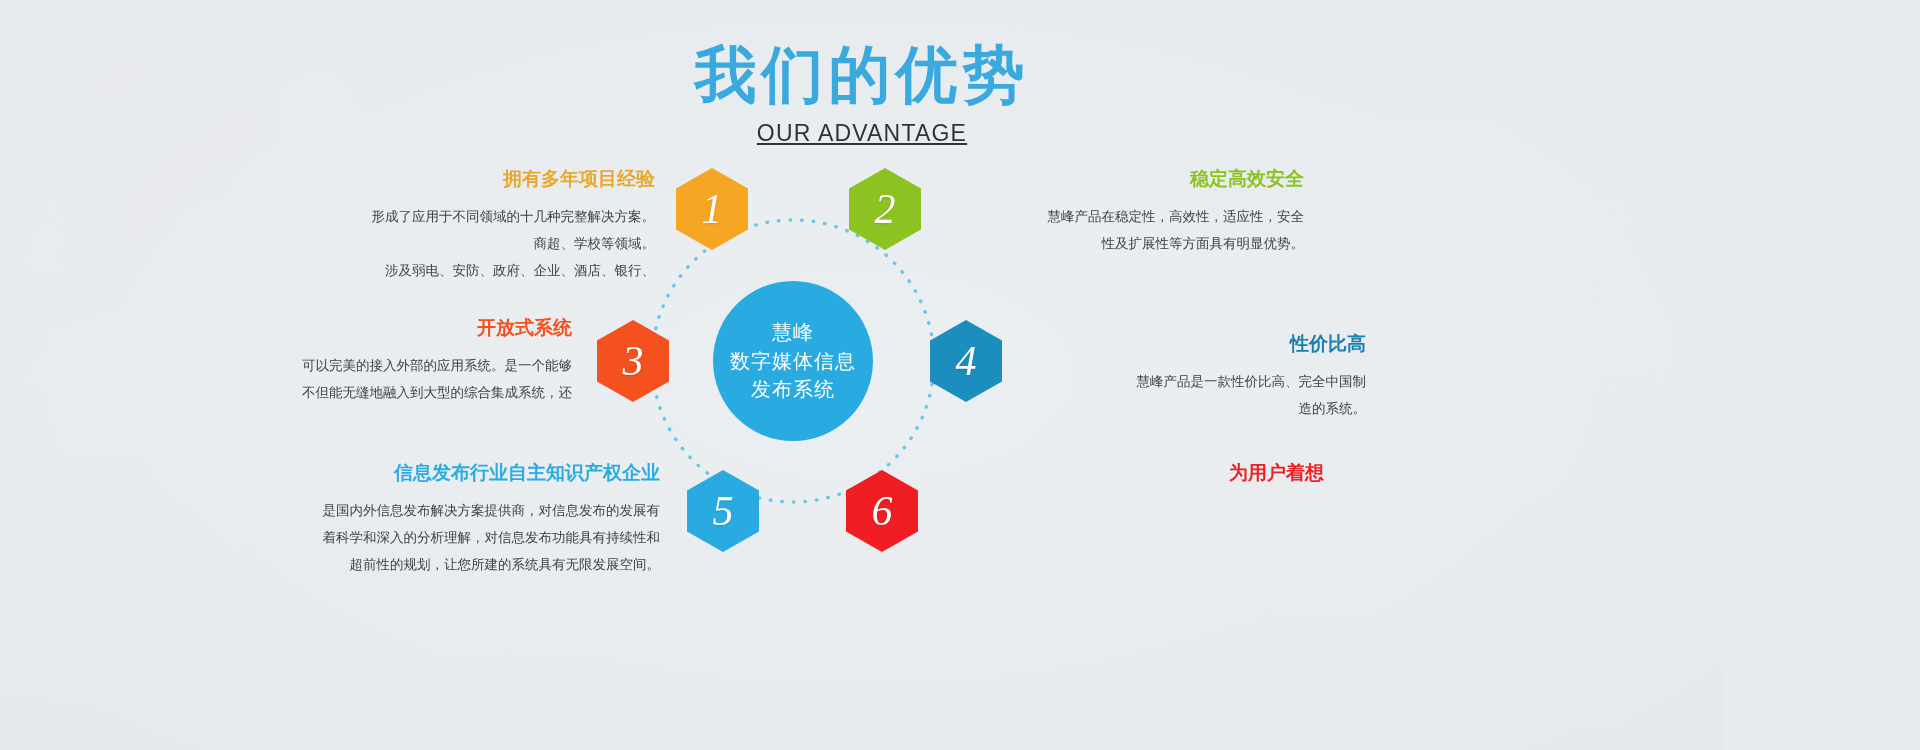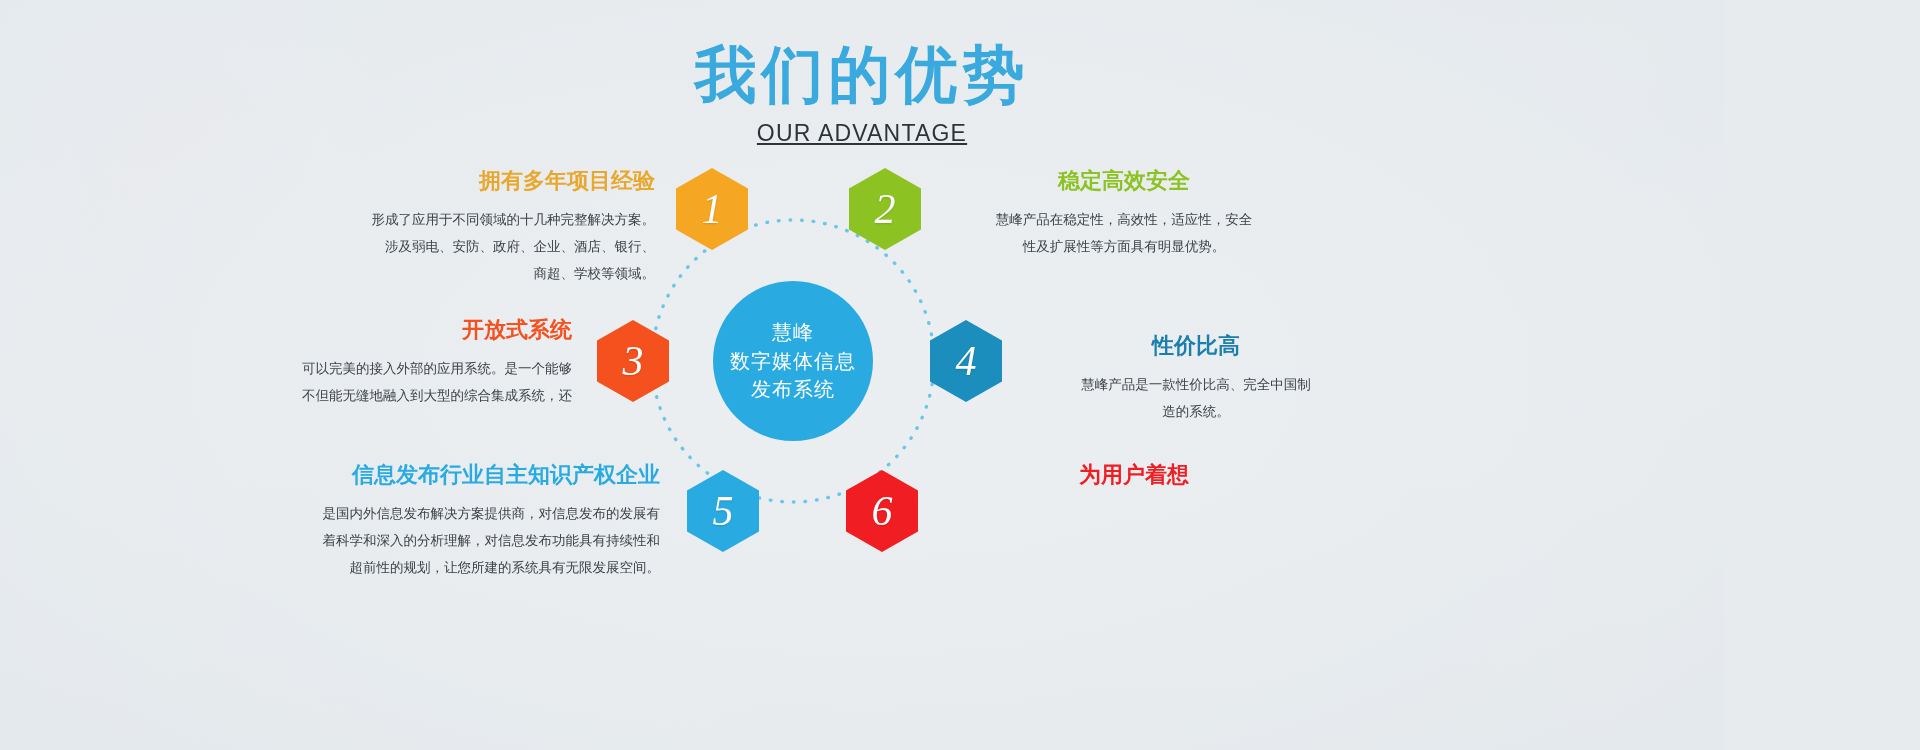--- a/index.html
+++ b/index.html
@@ -37,25 +37,25 @@
   
   .hex{position:absolute;width:72px;height:82px;display:flex;align-items:center;justify-content:center;}
   .hex .shape{position:absolute;inset:0;
     clip-path:polygon(50% 0%,100% 25%,100% 75%,50% 100%,0% 75%,0% 25%);}
   .hex .num{position:relative;z-index:2;color:#fff;font-style:italic;font-weight:400;
     font-size:42px;line-height:1;font-family:"Liberation Serif","DejaVu Serif",serif;
     text-shadow:0 1px 2px rgba(0,0,0,.14);}
 
   
   .blk{position:absolute;}
-  .blk .head{font-size:22px;font-weight:700;line-height:1.2;margin-bottom:12px;}
+  .blk .head{font-size:19px;font-weight:700;line-height:1.2;margin-bottom:12px;}
   .blk .body{font-size:13.5px;line-height:2.0;color:#3c4248;}
   .blk .body span{display:block;white-space:nowrap;}
   .right-al{text-align:right;}
-  .left-al{text-align:center;font-family:Liberation Serif, serif;}
+  .left-al{text-align:right;font-family:Liberation Serif, serif;}
 </style>
 </head>
 <body>
 
 <div id="stage">
 
   <div class="bg-photo">
     <div class="blob" style="left:-60px;top:-40px;width:420px;height:360px;background:#eef1f4;"></div>
     <div class="blob" style="left:60px;top:40px;width:230px;height:300px;background:#f6e3ea;opacity:.75;"></div>
     <div class="blob" style="left:-30px;top:230px;width:260px;height:300px;background:#f2e6ec;opacity:.6;"></div>
@@ -108,22 +108,22 @@
   </div>
   <div class="hex" style="left:846px;top:470px;">
     <div class="shape" style="background:#f01e23;"></div>
     <div class="num">6</div>
   </div>
 
   <div class="blk right-al" style="left:300px;top:168px;width:355px;">
     <div class="head" style="color:#e8a82e;">拥有多年项目经验</div>
     <div class="body">
       <span>形成了应用于不同领域的十几种完整解决方案。</span>
+      <span>商超、学校等领域。</span>
       <span>涉及弱电、安防、政府、企业、酒店、银行、</span>
-      <span>商超、学校等领域。</span>
     </div>
   </div>
 
   <div class="blk left-al" style="left:944px;top:168px;width:360px;">
     <div class="head" style="color:#8cc323;">稳定高效安全</div>
     <div class="body">
       <span>慧峰产品在稳定性，高效性，适应性，安全</span>
       <span>性及扩展性等方面具有明显优势。</span>
     </div>
   </div>

